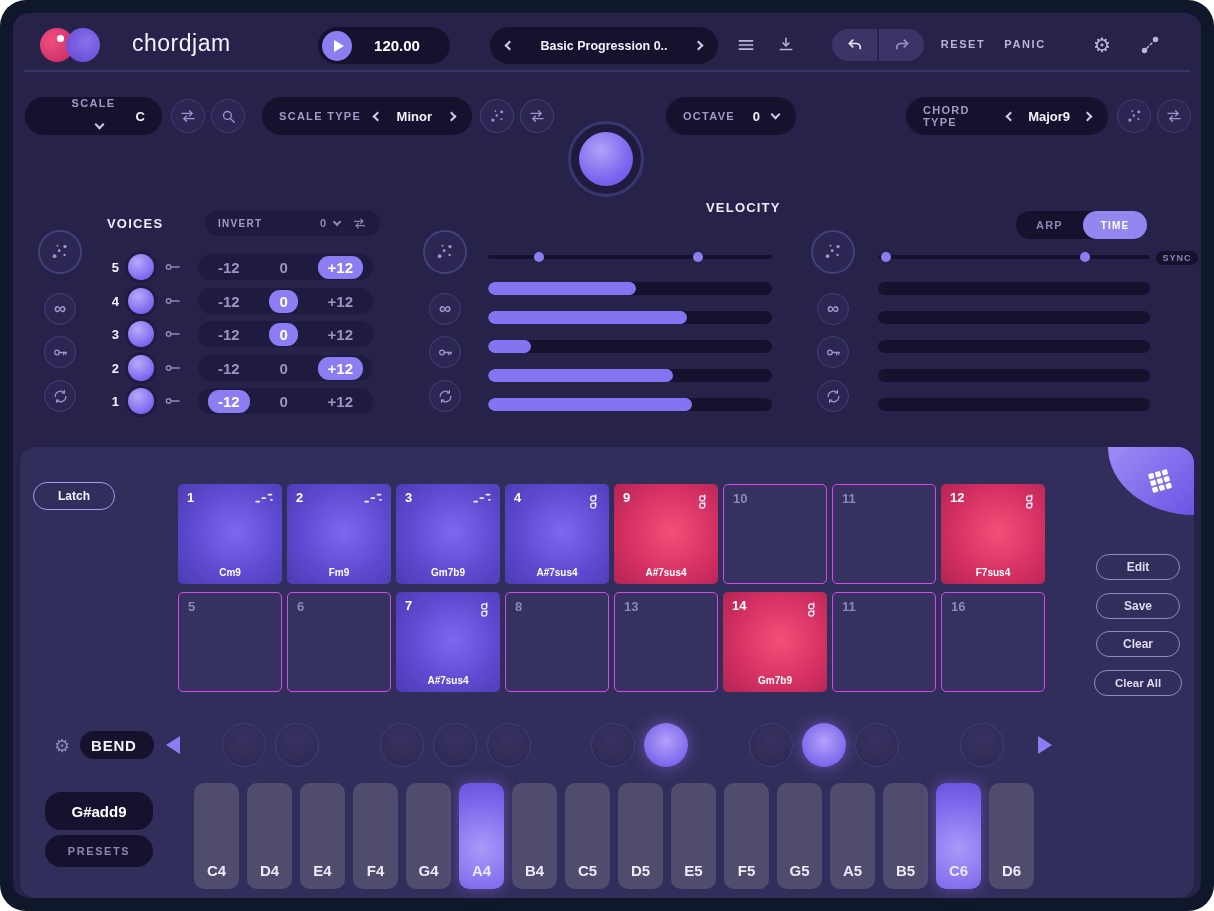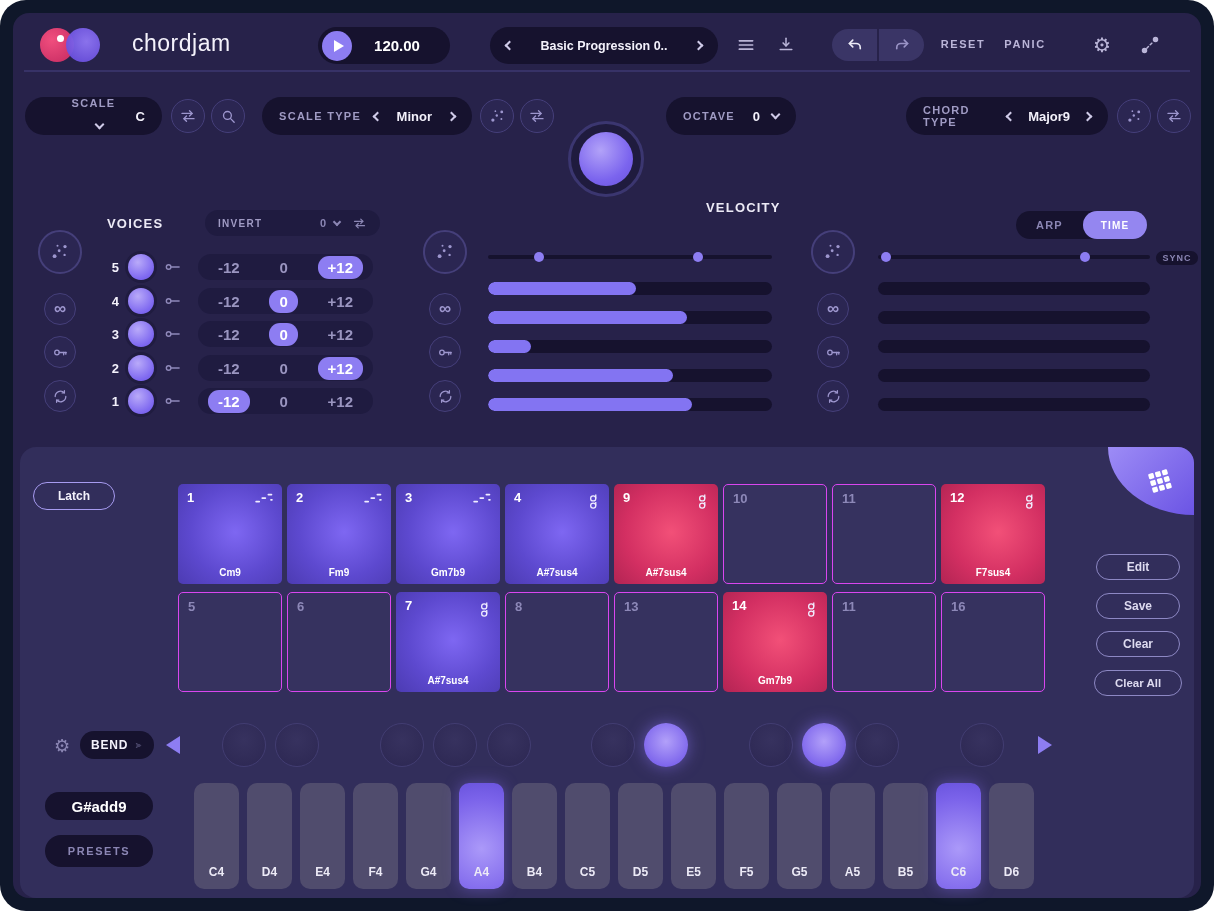--- a/index.html
+++ b/index.html
@@ -48,21 +48,21 @@
   .pad.red { border:none; background:radial-gradient(circle at 55% 48%, #f25078 0%, #d32f62 60%, #b22453 100%); }
   .pnum { position:absolute; left:9px; top:6px; font-size:13px; font-weight:bold; color:#ffffff; }
   .pad.empty .pnum { color:#8d88b8; }
   .picon { position:absolute; right:7px; top:7px; color:#f0edff; }
   .pchord { position:absolute; left:0; right:0; bottom:6px; text-align:center; font-size:10px; font-weight:bold; color:#ffffff; }
   .obtn { position:absolute; height:26px; border:1px solid #8d88c4; border-radius:13px; background:transparent;
           color:#dedbf0; font-size:12px; font-weight:bold; display:flex; align-items:center; justify-content:center; cursor:pointer; }
   
   .key { flex:none; width:45px; height:106px; border-radius:10px; background:#504c6d; position:relative; }
   .key.on { background:radial-gradient(circle at 50% 62%, #ab99f9 0%, #7b63ea 72%, #6a54de 100%); box-shadow:0 0 16px rgba(138,114,244,.45); }
-  .klabel { position:absolute; left:0; right:0; bottom:10px; text-align:center; font-size:12px; font-weight:bold; color:#eceaf6; }
+  .klabel { position:absolute; left:0; right:0; bottom:10px; text-align:center; font-size:15px; font-weight:bold; color:#eceaf6; }
   .bkey { position:absolute; width:44px; height:44px; border-radius:50%; background:radial-gradient(circle at 50% 38%, #37325f, #2c2752); border:1px solid #423d72; }
   .bkey.on { background:radial-gradient(circle at 50% 42%, #b2a0f9, #7c64ec 75%); border:none; box-shadow:0 0 16px rgba(138,114,244,.55); }
   .navtri { width:0; height:0; cursor:pointer; }
 </style>
 </head>
 <body>
 
 <div class="frame">
   <div class="app"></div>
 
@@ -645,21 +645,21 @@
   <button class="obtn" style="left:1096px;top:554px;width:84px;">Edit</button>
   <button class="obtn" style="left:1096px;top:593px;width:84px;">Save</button>
   <button class="obtn" style="left:1096px;top:631px;width:84px;">Clear</button>
   <button class="obtn" style="left:1094px;top:670px;width:88px;font-size:11.5px;">Clear All</button>
 
   <button class="abs icon-btn" style="left:50px;top:734px;width:24px;height:24px;font-size:18px;color:#8b86b4;">
       <span>⚙</span>
     </button>
 
   <div class="abs pill" style="left:80px;top:731px;width:74px;height:28px;border-radius:14px;padding:0 11px;gap:7px;">
-    <span style="font-size:12px;font-weight:bold;letter-spacing:.8px;color:#f3f1fb;">BEND</span>
+    <span style="font-size:15px;font-weight:bold;letter-spacing:.8px;color:#f3f1fb;">BEND</span>
     <svg class="ic" width="17" height="15" viewBox="0 0 24 20" style="color:#8b86b4;">
         <g stroke="currentColor" stroke-width="1.5" fill="none" stroke-linecap="round">
           <path d="M4 3a9 9 0 0 1 0 14"></path>
           <path d="M8 4.5a7 7 0 0 1 0 11"></path>
           <path d="M12 6a5 5 0 0 1 0 8"></path>
           <path d="M16 7.5a3 3 0 0 1 0 5"></path>
         </g>
       </svg>
   </div>
 
@@ -724,16 +724,16 @@
         <span class="klabel">B5</span>
       </div>
     <div class="key on">
         <span class="klabel">C6</span>
       </div>
     <div class="key">
         <span class="klabel">D6</span>
       </div>
   </div>
 
-  <div class="abs pill" style="left:45px;top:792px;width:108px;height:28px;border-radius:16px;justify-content:center;font-size:15px;font-weight:bold;color:#ffffff;">G#add9</div>
+  <div class="abs pill" style="left:45px;top:792px;width:108px;height:38px;border-radius:16px;justify-content:center;font-size:15px;font-weight:bold;color:#ffffff;">G#add9</div>
   <div class="abs pill" style="left:45px;top:835px;width:108px;height:32px;border-radius:16px;justify-content:center;font-size:11px;font-weight:bold;letter-spacing:1.6px;color:#8b86b4;cursor:pointer;">PRESETS</div>
 
 </div>
 
 </body></html>

